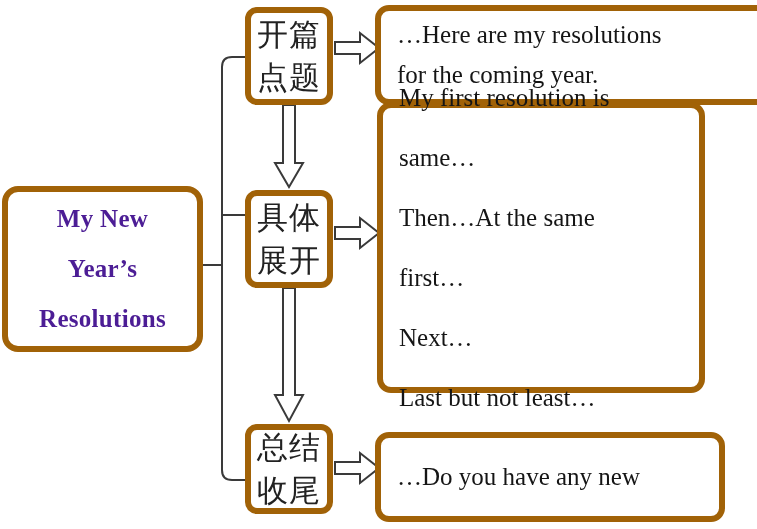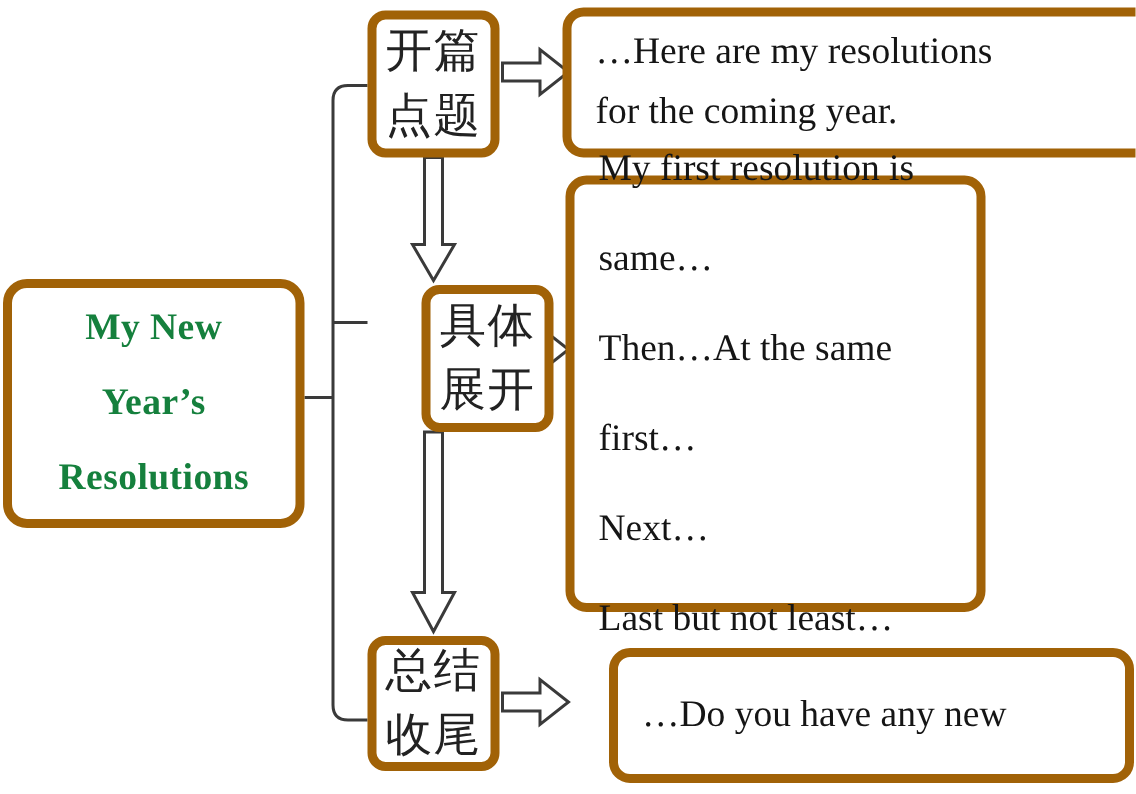--- a/index.html
+++ b/index.html
@@ -27,57 +27,57 @@
   
   #root-node{
     left:2px;top:186px;width:201px;height:166px;
     border-radius:16px;
     align-items:center;
   }
   #root-node .line{
     font-weight:bold;
     font-size:25px;
     line-height:50px;
-    color:#15803d;
+    color:#4c1d95;
     letter-spacing:.3px;
     white-space:nowrap;
   }
 
   
   .cn-node{
     width:88px;
     align-items:center;
     border-radius:12px;
   }
   .cn-node .line{
     font-family:"DejaVu Sans", sans-serif;
     font-size:31px;
     line-height:43px;
     color:#222;
     letter-spacing:1px;
     white-space:nowrap;
   }
   #cn-node-1{left:245px;top:7px;height:98px;}
-  #cn-node-2{left:245px;top:190px;height:98px;margin-left:36px;}
+  #cn-node-2{left:245px;top:190px;height:98px;}
   #cn-node-3{left:245px;top:424px;height:90px;}
 
   
   .en-node{
     padding:6px 10px 6px 16px;
     border-radius:14px;
   }
   .en-node .line{
     font-size:25px;
     line-height:40px;
     color:#151515;
     white-space:nowrap;
   }
   #en-node-1{left:375px;top:5px;width:396px;height:100px;}
-  #en-node-2{left:377px;top:117px;width:280px;height:291px;gap:20px;}
-  #en-node-3{left:375px;top:432px;width:350px;height:90px;margin-left:31px;}
+  #en-node-2{left:377px;top:102px;width:328px;height:291px;gap:20px;}
+  #en-node-3{left:375px;top:432px;width:350px;height:90px;}
 
   
   svg.wires{position:absolute;left:0;top:0;width:757px;height:529px;overflow:visible;}
   .stroke{fill:none;stroke:#3a3a3a;stroke-width:2;}
   .hollow{fill:#ffffff;stroke:#3a3a3a;stroke-width:2;stroke-linejoin:miter;}
 </style>
 </head>
 <body>
 
 <div id="stage">

